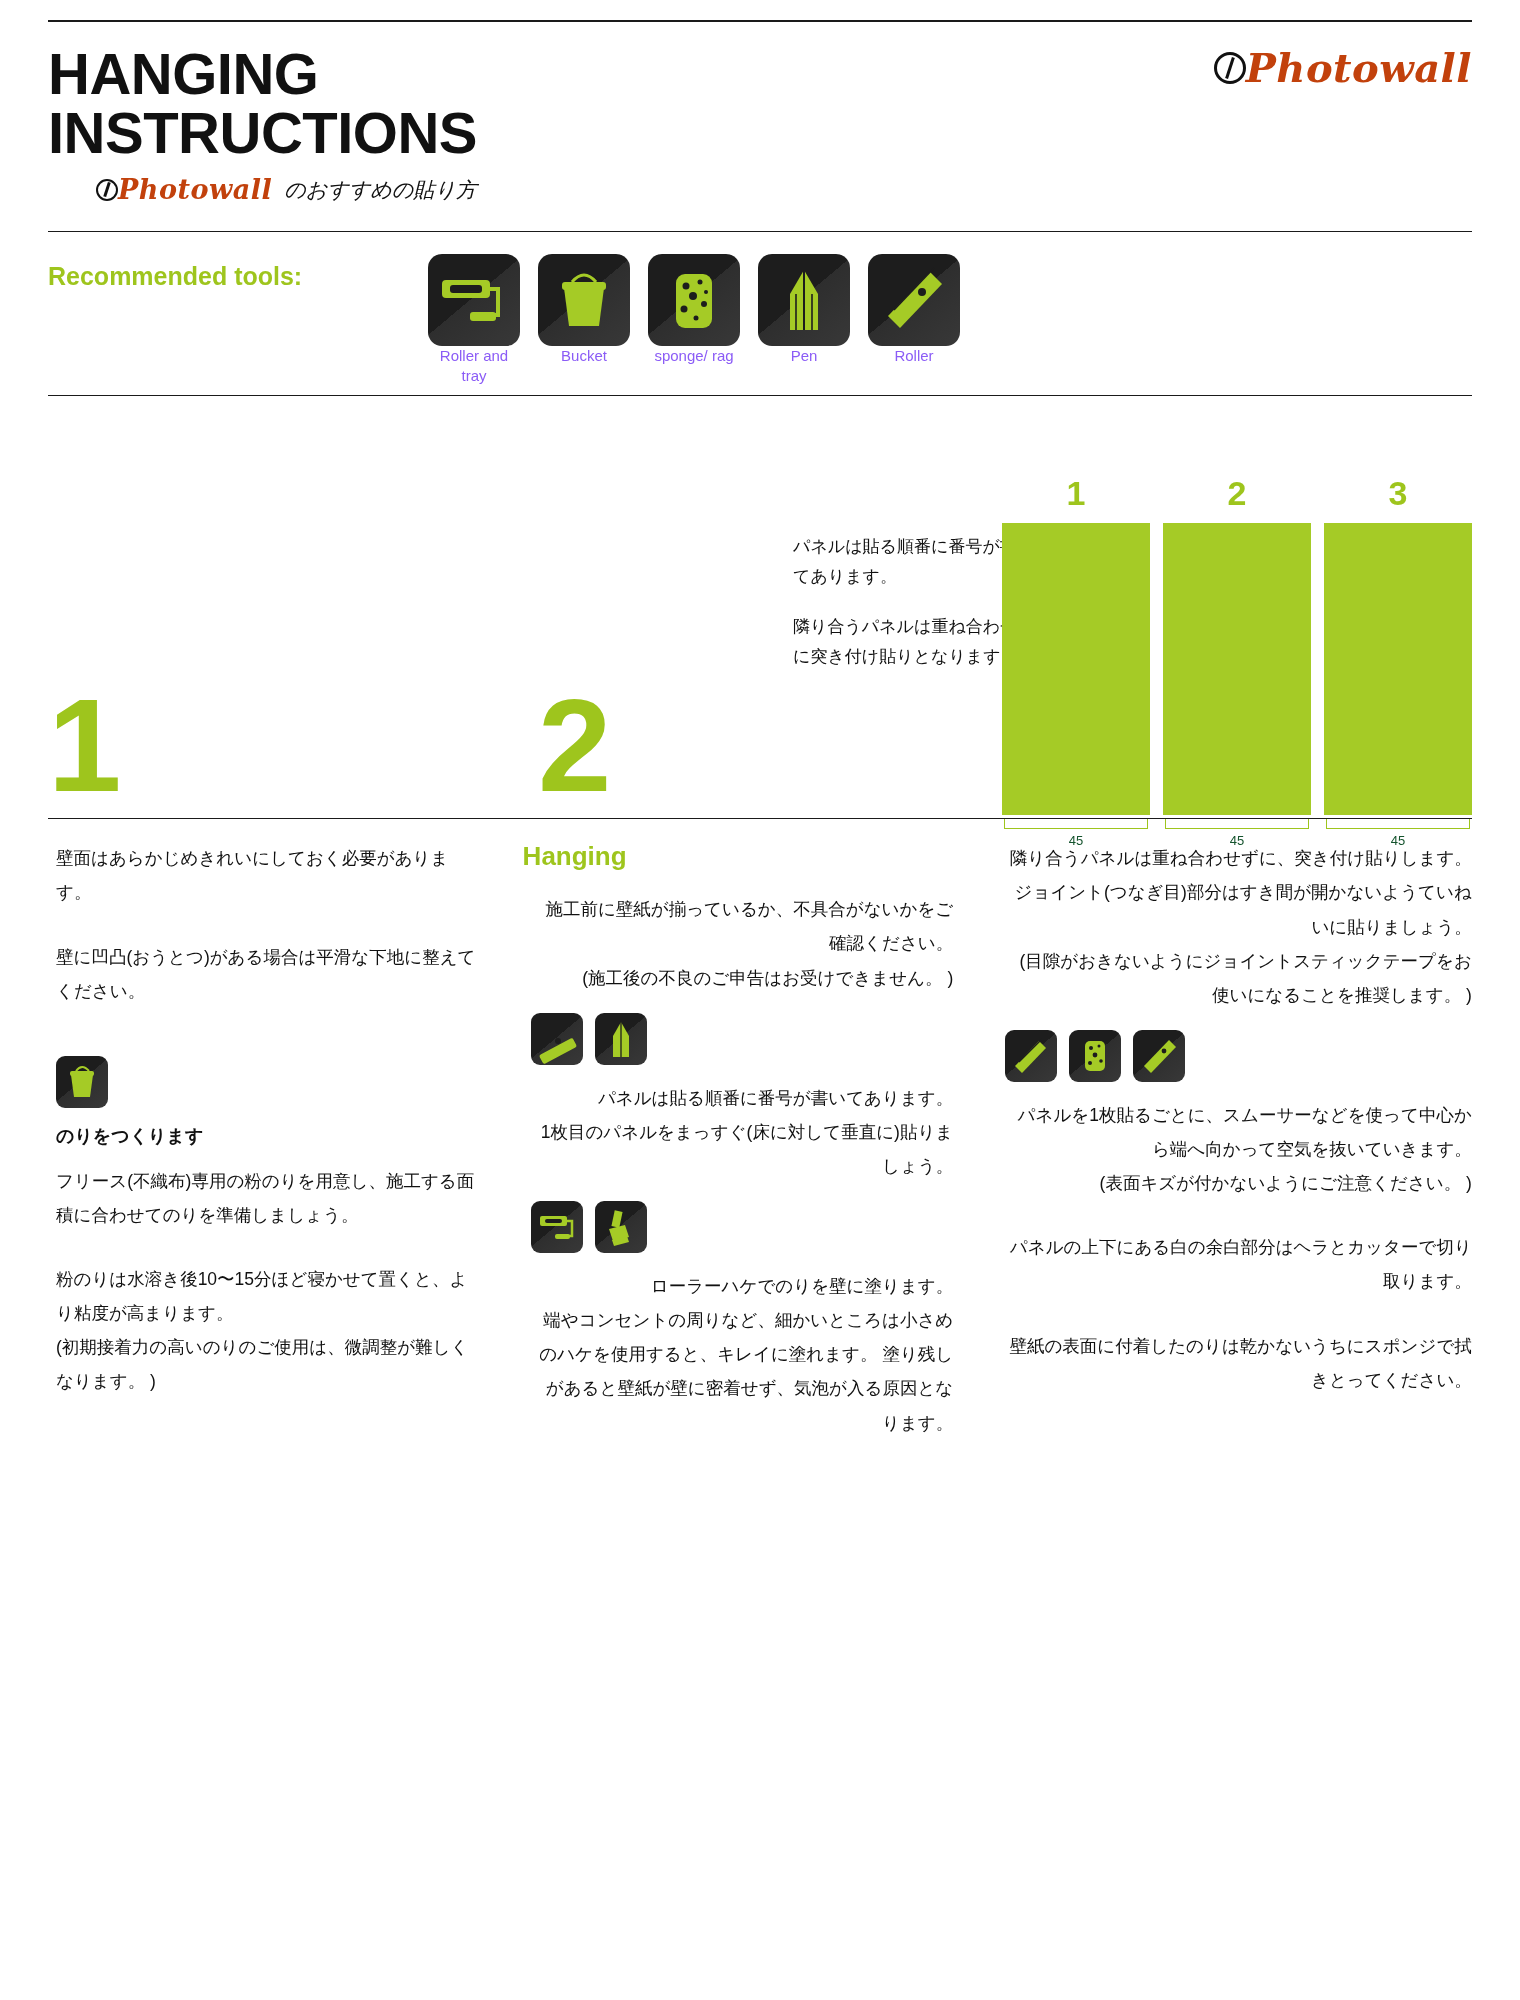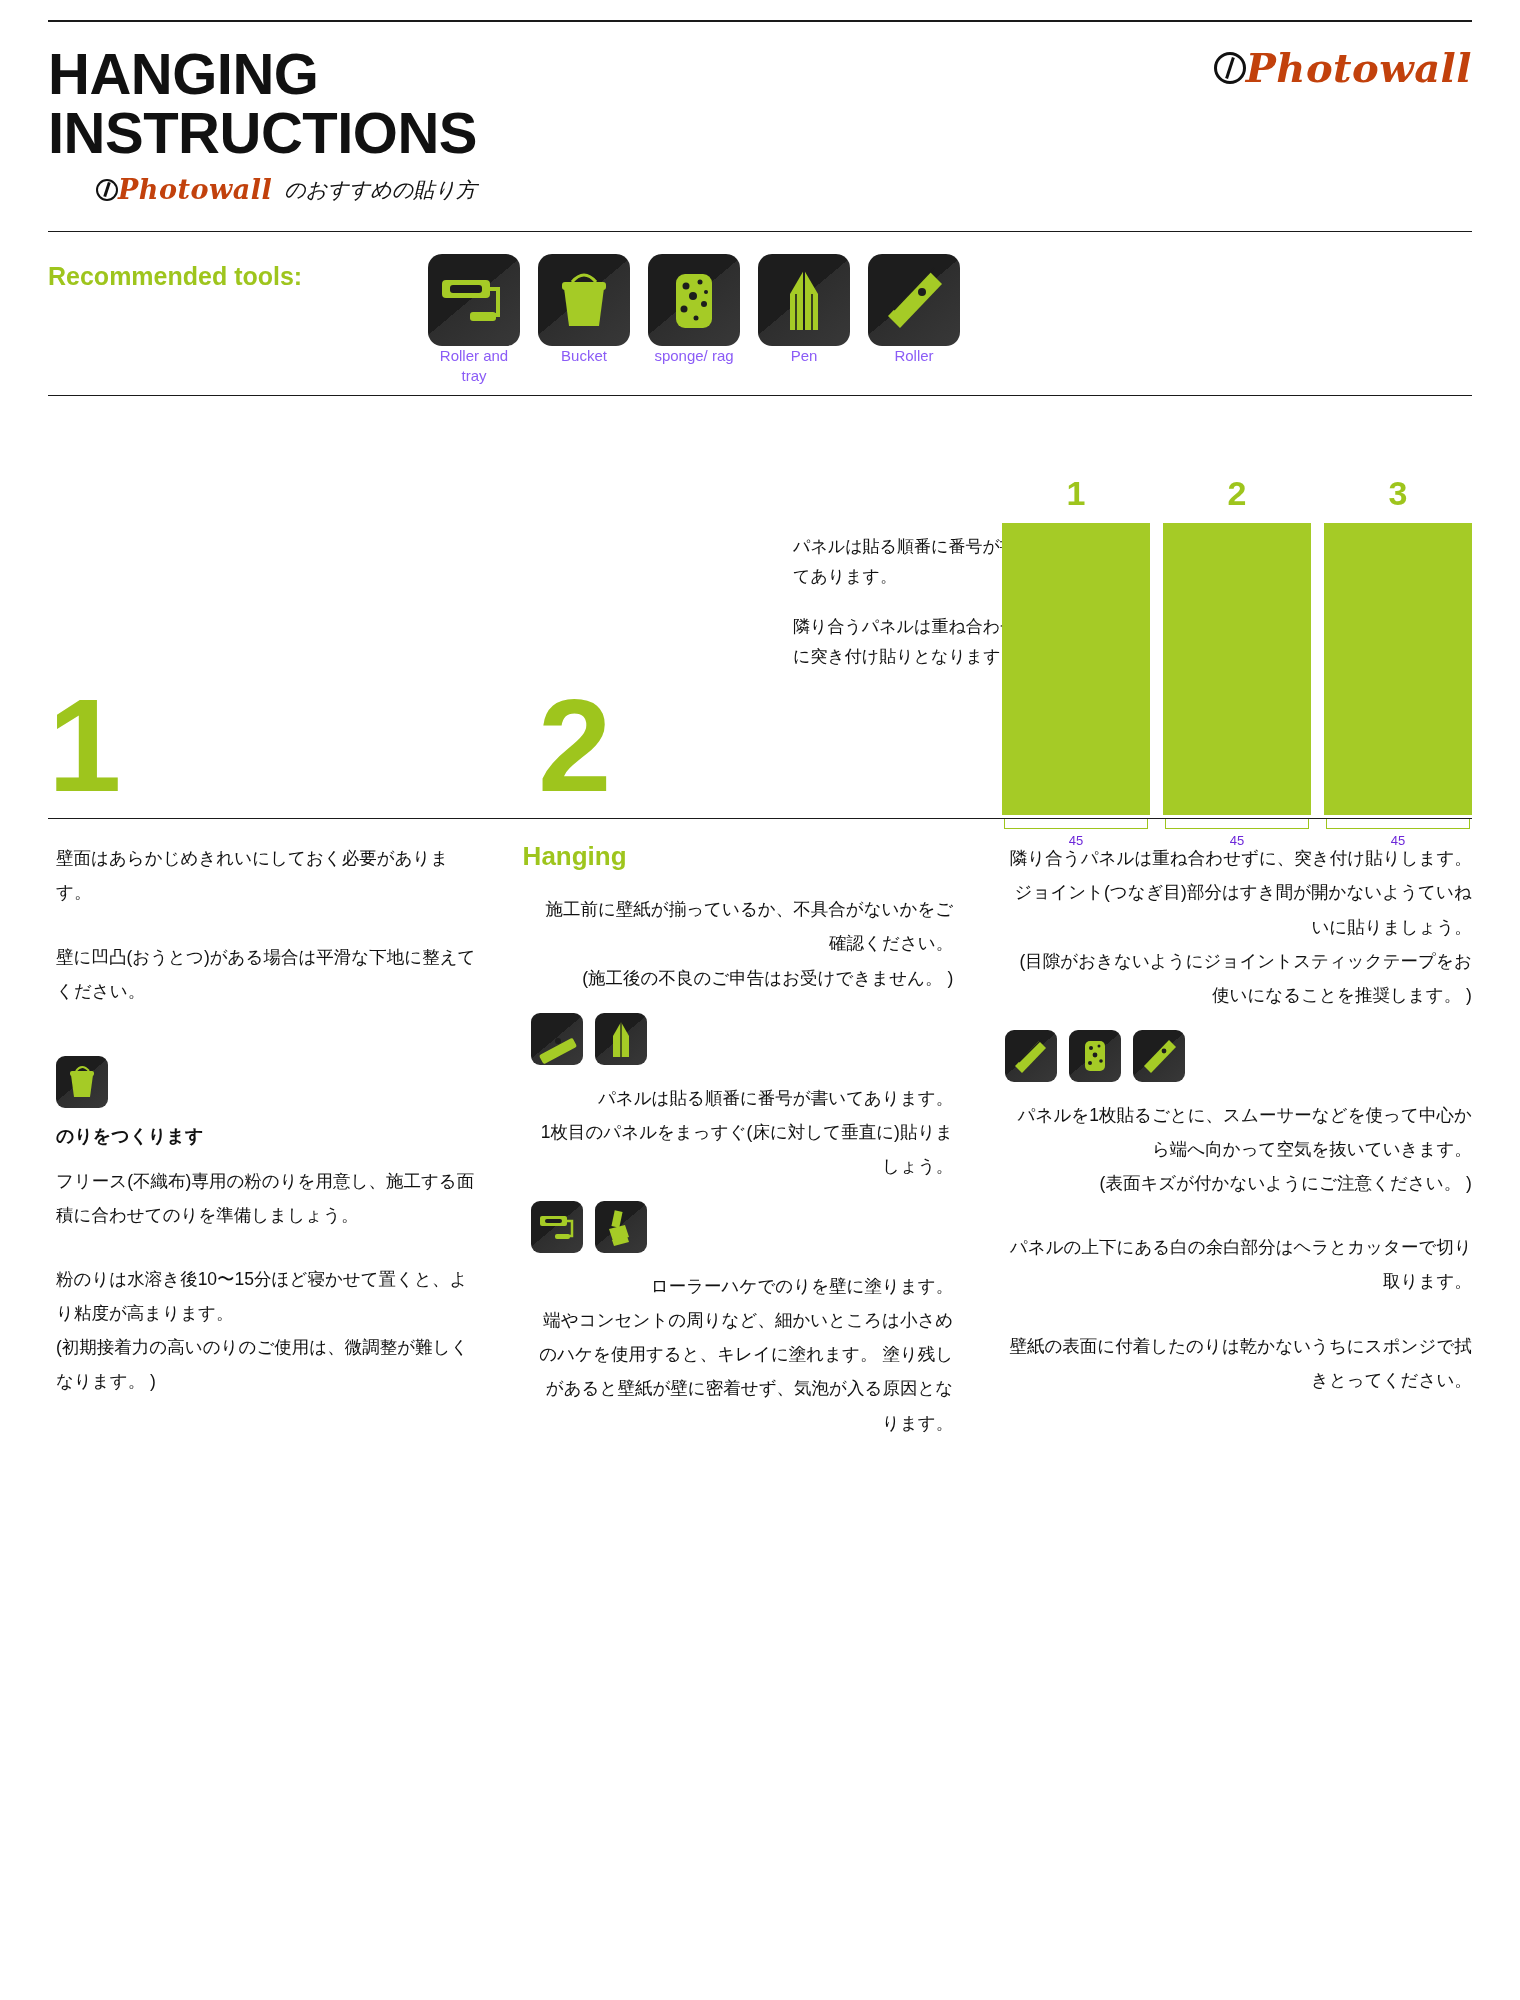--- a/index.html
+++ b/index.html
@@ -183,21 +183,21 @@
   }
   .panel-dims {
     display: flex;
     justify-content: space-between;
     margin-top: 4px;
   }
   .dim {
     width: 148px;
     text-align: center;
     font-size: 13px;
-    color: #6d28d9;
+    color: #14532d;
     position: relative;
     padding-top: 14px;
   }
   .dim::before {
     content: "";
     position: absolute;
     top: 0; left: 2px; right: 2px;
     height: 9px;
     border: 1px solid #9ec51d;
     border-top: none;

